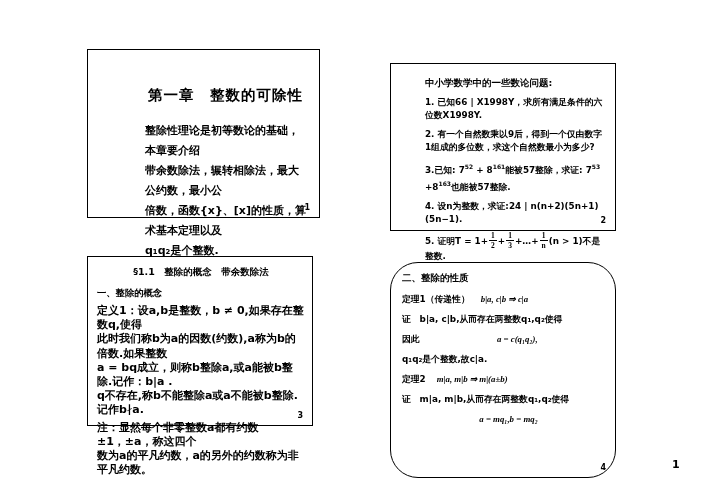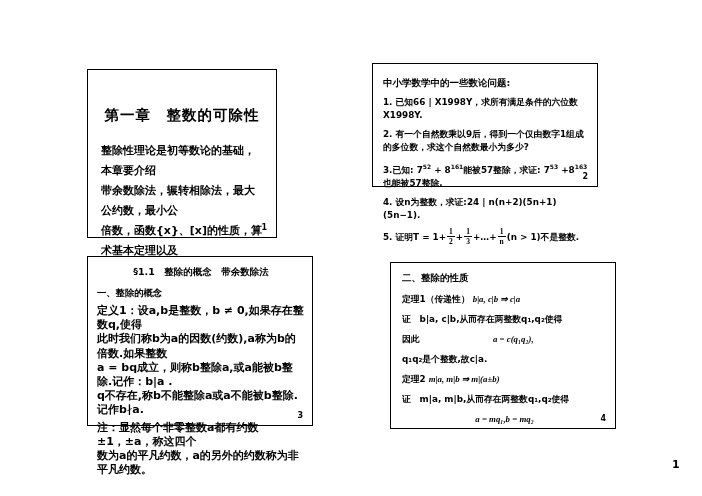--- a/index.html
+++ b/index.html
@@ -4,24 +4,24 @@
 <style>
   * { margin:0; padding:0; box-sizing:border-box; }
   html,body { background:#fff; }
   .page {
     position:relative; width:702px; height:496px; background:#ffffff;
     font-family:"DejaVu Sans", sans-serif; color:#000; overflow:hidden;
   }
   .slide {
     position:absolute; background:#fff; border:1px solid #000;
   }
-  #slide1 { left:87px;  top:69px;  width:190px; height:169px; }
-  #slide2 { left:372px; top:63px;  width:226px; height:124px; }
+  #slide1 { left:87px;  top:49px;  width:233px; height:169px;padding-left:44px; }
+  #slide2 { left:390px; top:63px;  width:226px; height:168px;padding-left:24px; }
   #slide3 { left:87px;  top:256px; width:226px; height:170px; }
-  #slide4 { left:390px; top:262px; width:226px; height:167px; }
+  #slide4 { left:390px; top:262px; width:226px; height:216px;border-radius:28px; }
 
   .slide-num {
     position:absolute; right:9px; bottom:5px; font-size:8px; font-weight:bold;
   }
   .page-num {
     position:absolute; left:672px; top:458px; font-size:11px; font-weight:bold;
   }
 
   
   .s1-title {
@@ -52,21 +52,21 @@
   .s3-line { font-size:11px; font-weight:bold; line-height:14.2px; }
   .s3-def { margin-top:4px; }
   .s3-note { margin-top:3px; }
   .s3-eg { margin-top:3px; }
 
   
   .s4-inner { padding:9px 8px 0 11px; }
   .s4-header { font-size:9.5px; font-weight:bold; }
   .s4-row { margin-top:8px; font-size:8.8px; font-weight:bold; line-height:12px; }
   .formula {
-    font-family:"Liberation Serif", serif; font-style:italic; font-weight:bold;
+    font-family:"Liberation Serif", serif; font-style:italic; font-weight:bold;margin-left:8px;
   }
   .centered { text-align:center; }
   .s4-label-row { display:flex; }
   .s4-label-row .formula { flex:1; text-align:center; }
 </style>
 </head>
 <body>
 
 <div class="page">
 

